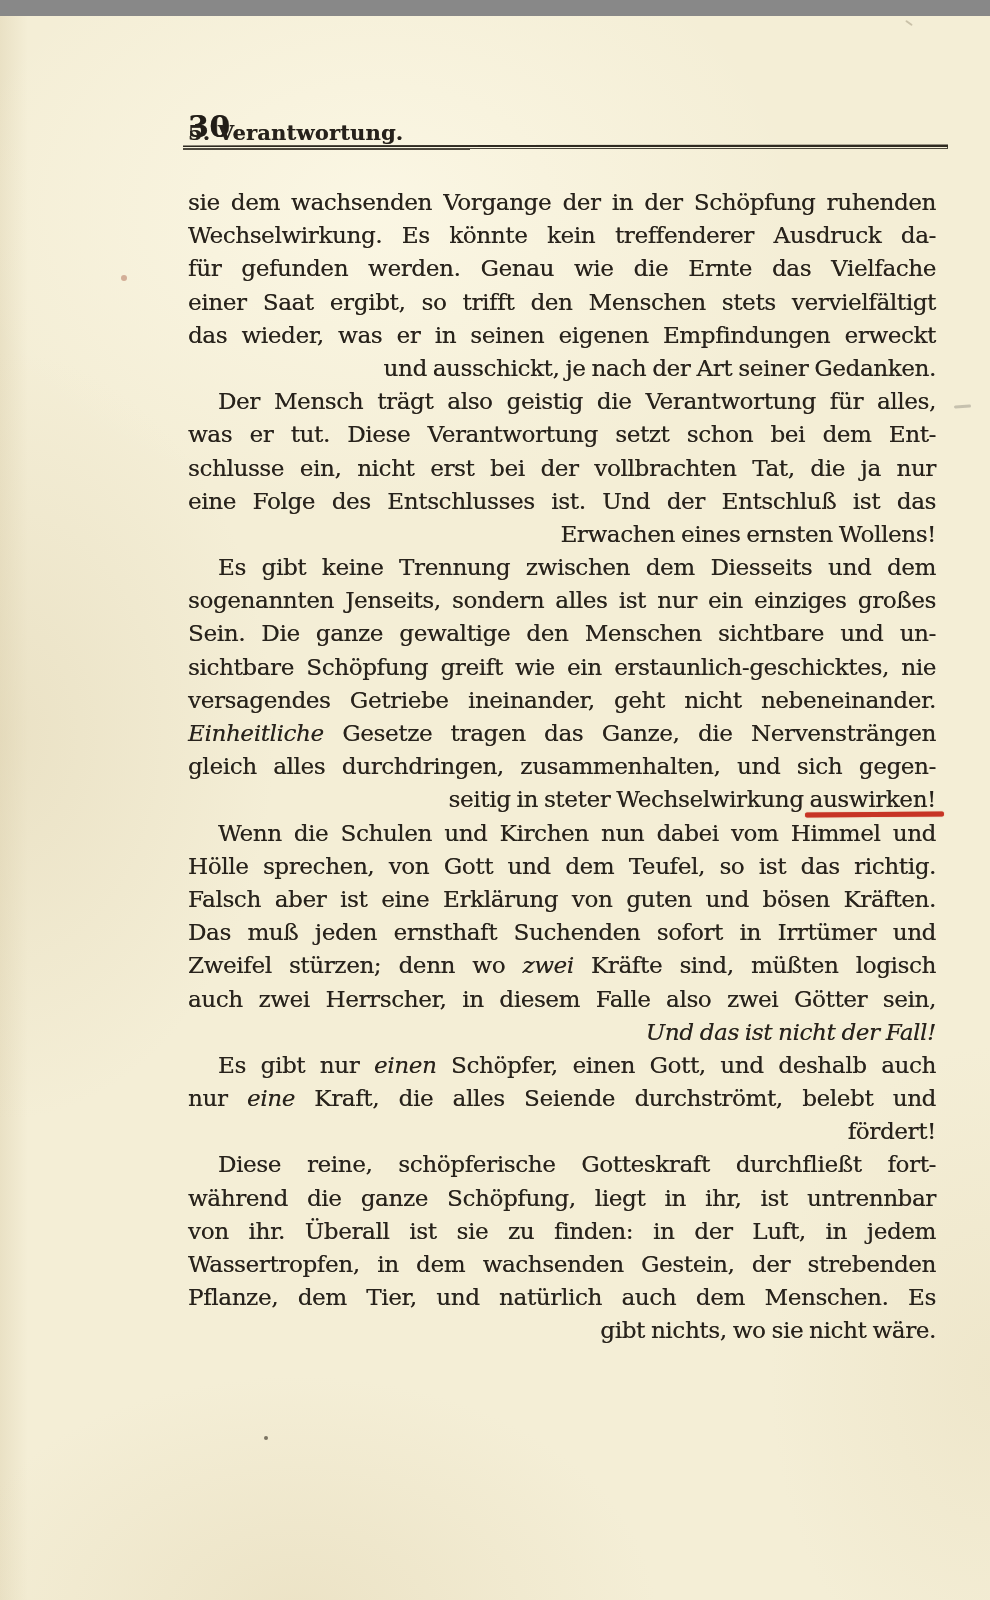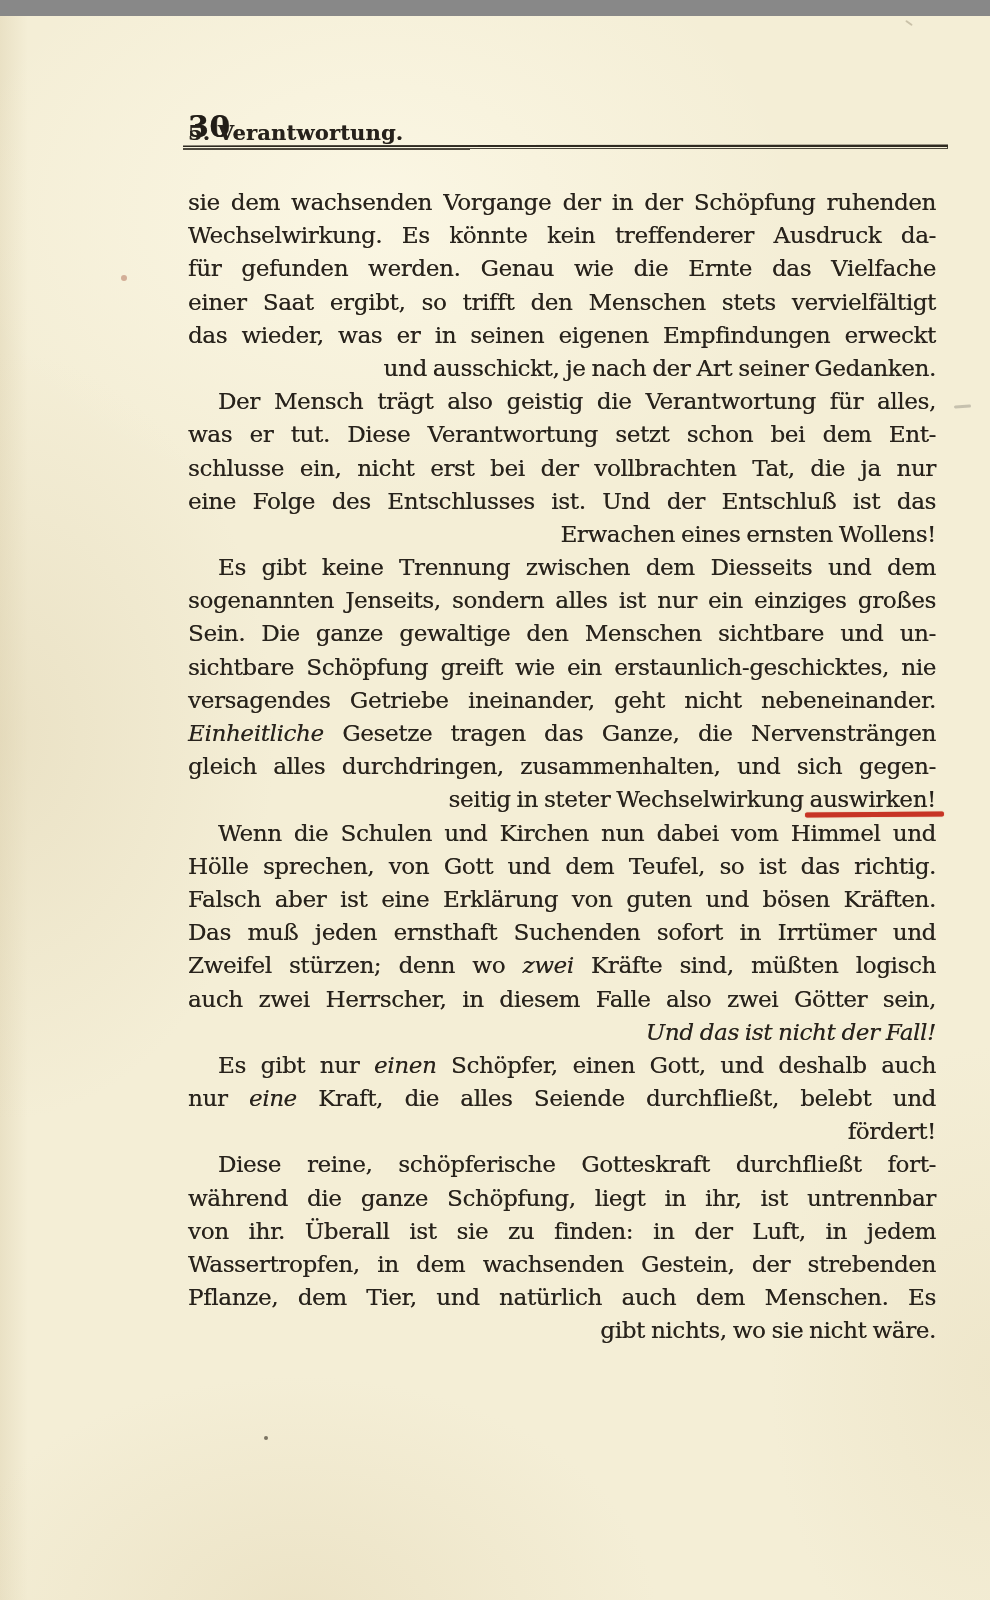--- a/index.html
+++ b/index.html
@@ -96,21 +96,21 @@
       <div class="line just"><span>gleich alles durchdringen, zusammenhalten, und sich gegen-</span></div>
       <div class="line last"><span>seitig in steter Wechselwirkung </span><span class="underline">auswirken!</span></div>
       <div class="line just indent"><span>Wenn die Schulen und Kirchen nun dabei vom Himmel und</span></div>
       <div class="line just"><span>Hölle sprechen, von Gott und dem Teufel, so ist das richtig.</span></div>
       <div class="line just"><span>Falsch aber ist eine Erklärung von guten und bösen Kräften.</span></div>
       <div class="line just"><span>Das muß jeden ernsthaft Suchenden sofort in Irrtümer und</span></div>
       <div class="line just"><span>Zweifel stürzen; denn wo </span><span class="italic">zwei</span><span> Kräfte sind, müßten logisch</span></div>
       <div class="line just"><span>auch zwei Herrscher, in diesem Falle also zwei Götter sein,</span></div>
       <div class="line last indent"><span class="italic">Und das ist nicht der Fall!</span></div>
       <div class="line just indent"><span>Es gibt nur </span><span class="italic">einen</span><span> Schöpfer, einen Gott, und deshalb auch</span></div>
-      <div class="line just"><span>nur </span><span class="italic">eine</span><span> Kraft, die alles Seiende durchfließt, belebt und</span></div>
+      <div class="line just"><span>nur </span><span class="italic">eine</span><span> Kraft, die alles Seiende durchströmt, belebt und</span></div>
       <div class="line last"><span>fördert!</span></div>
       <div class="line just indent"><span>Diese reine, schöpferische Gotteskraft durchfließt fort-</span></div>
       <div class="line just"><span>während die ganze Schöpfung, liegt in ihr, ist untrennbar</span></div>
       <div class="line just"><span>von ihr. Überall ist sie zu finden: in der Luft, in jedem</span></div>
       <div class="line just"><span>Wassertropfen, in dem wachsenden Gestein, der strebenden</span></div>
       <div class="line just"><span>Pflanze, dem Tier, und natürlich auch dem Menschen. Es</span></div>
       <div class="line last"><span>gibt nichts, wo sie nicht wäre.</span></div>
     </div>
 
   <div class="speck speck-a"></div>

